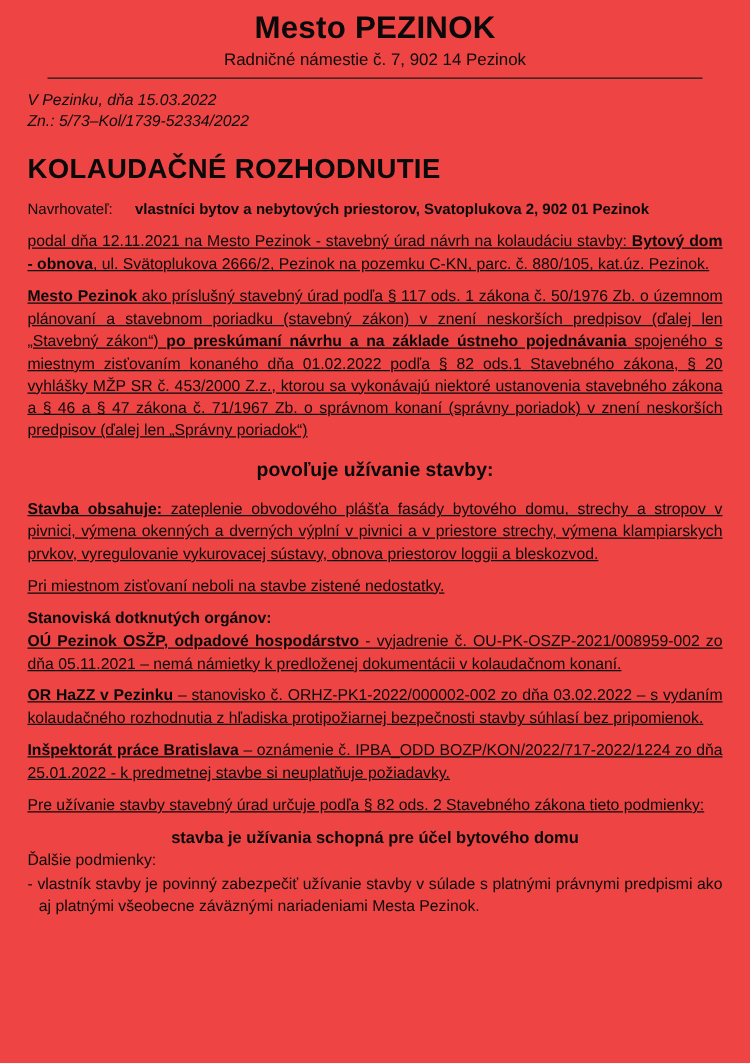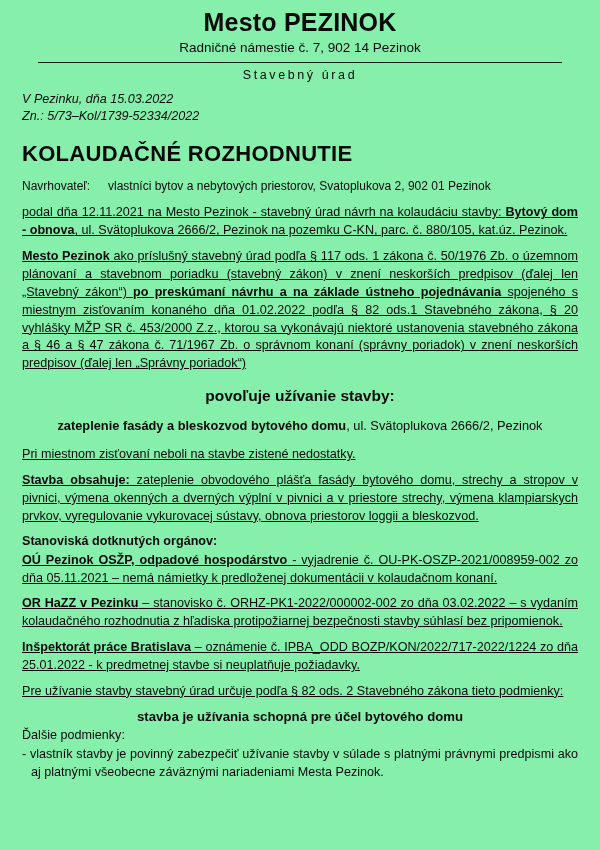--- a/index.html
+++ b/index.html
@@ -10,21 +10,21 @@
   }
   body {
     font-family: "Liberation Sans", sans-serif;
     color: #0a0a0a;
   }
   .page {
     position: relative;
     width: 600px;
     height: 850px;
     overflow: hidden;
-    background: #86efac;
+    background: #ef4444;
     box-sizing: border-box;
     padding: 0 22px;
   }
 
   
   .letterhead {
     text-align: center;
     padding-top: 8px;
   }
   .org-name {
@@ -74,21 +74,21 @@
     font-size: 12px;
     line-height: 1.42;
     margin-bottom: 9px;
   }
   .parties .row { display: flex; }
   .parties .lab {
     width: 86px;
     flex: 0 0 86px;
     white-space: nowrap;
   }
-  .parties .val { font-weight: normal; }
+  .parties .val { font-weight: bold; }
 
   
   p.body {
     font-size: 12.6px;
     line-height: 1.42;
     margin: 0 0 8px 0;
     text-align: justify;
     text-decoration: underline;
   }
   p.body.nojust { text-align: left; }
@@ -142,21 +142,20 @@
 </style>
 </head>
 <body>
 
 <div class="page">
 
   <div class="letterhead">
     <div class="org-name">Mesto PEZINOK</div>
     <div class="org-address">Radničné námestie č. 7, 902 14 Pezinok</div>
     <hr class="hr">
-    <div class="dept">Stavebný úrad</div>
   </div>
 
   <div class="refblock">
     <div>V Pezinku, dňa 15.03.2022</div>
     <div>Zn.: 5/73–Kol/1739-52334/2022</div>
   </div>
 
   <div class="doc-title">KOLAUDAČNÉ ROZHODNUTIE</div>
 
   <div class="parties">
@@ -166,26 +165,25 @@
     </div>
   </div>
 
   <p class="body"><span>podal dňa 12.11.2021 na Mesto Pezinok - stavebný úrad návrh na kolaudáciu stavby: </span><b>Bytový dom - obnova</b><span>, ul. Svätoplukova 2666/2, Pezinok na pozemku C-KN, parc. č. 880/105, kat.úz. Pezinok.</span></p>
 
 
   <p class="body"><b>Mesto Pezinok</b><span> ako príslušný stavebný úrad podľa § 117 ods. 1 zákona č. 50/1976 Zb. o územnom plánovaní a stavebnom poriadku (stavebný zákon) v znení neskorších predpisov (ďalej len „Stavebný zákon“) </span><b>po preskúmaní návrhu a na základe ústneho pojednávania</b><span> spojeného s miestnym zisťovaním konaného dňa 01.02.2022 podľa § 82 ods.1 Stavebného zákona, § 20 vyhlášky MŽP SR č. 453/2000 Z.z., ktorou sa vykonávajú niektoré ustanovenia stavebného zákona a § 46 a § 47 zákona č. 71/1967 Zb. o správnom konaní (správny poriadok) v znení neskorších predpisov (ďalej len „Správny poriadok“)</span></p>
 
   <div class="center-head">povoľuje užívanie stavby:</div>
 
-  <div class="center-strong"><b>zateplenie fasády a bleskozvod bytového domu</b><span>, ul. Svätoplukova 2666/2, Pezinok</span></div>
 
 
+  <p class="body"><b>Stavba obsahuje:</b><span> zateplenie obvodového plášťa fasády bytového domu, strechy a stropov v pivnici,  výmena okenných a dverných výplní v pivnici a v priestore strechy, výmena klampiarskych prvkov, vyregulovanie vykurovacej sústavy, obnova priestorov loggii a bleskozvod.</span></p>
+
   <p class="body nojust">Pri miestnom zisťovaní neboli na stavbe zistené nedostatky.</p>
-
-  <p class="body"><b>Stavba obsahuje:</b><span> zateplenie obvodového plášťa fasády bytového domu, strechy a stropov v pivnici,  výmena okenných a dverných výplní v pivnici a v priestore strechy, výmena klampiarskych prvkov, vyregulovanie vykurovacej sústavy, obnova priestorov loggii a bleskozvod.</span></p>
 
   <div class="sec-head">Stanoviská dotknutých orgánov:</div>
 
   <p class="body"><b>OÚ Pezinok OSŽP, odpadové hospodárstvo</b><span> - vyjadrenie č. OU-PK-OSZP-2021/008959-002 zo dňa 05.11.2021 – nemá námietky k predloženej dokumentácii v kolaudačnom konaní.</span></p>
 
   <p class="body"><b>OR HaZZ v Pezinku</b><span> – stanovisko č. ORHZ-PK1-2022/000002-002 zo dňa 03.02.2022 – s vydaním kolaudačného rozhodnutia z hľadiska protipožiarnej bezpečnosti stavby súhlasí bez pripomienok.</span></p>
 
   <p class="body"><b>Inšpektorát práce Bratislava</b><span> – oznámenie č. IPBA_ODD BOZP/KON/2022/717-2022/1224 zo dňa 25.01.2022 - k predmetnej stavbe si neuplatňuje požiadavky.</span></p>
 
   <p class="body nojust">Pre užívanie stavby stavebný úrad určuje podľa § 82 ods. 2 Stavebného zákona tieto podmienky:</p>

